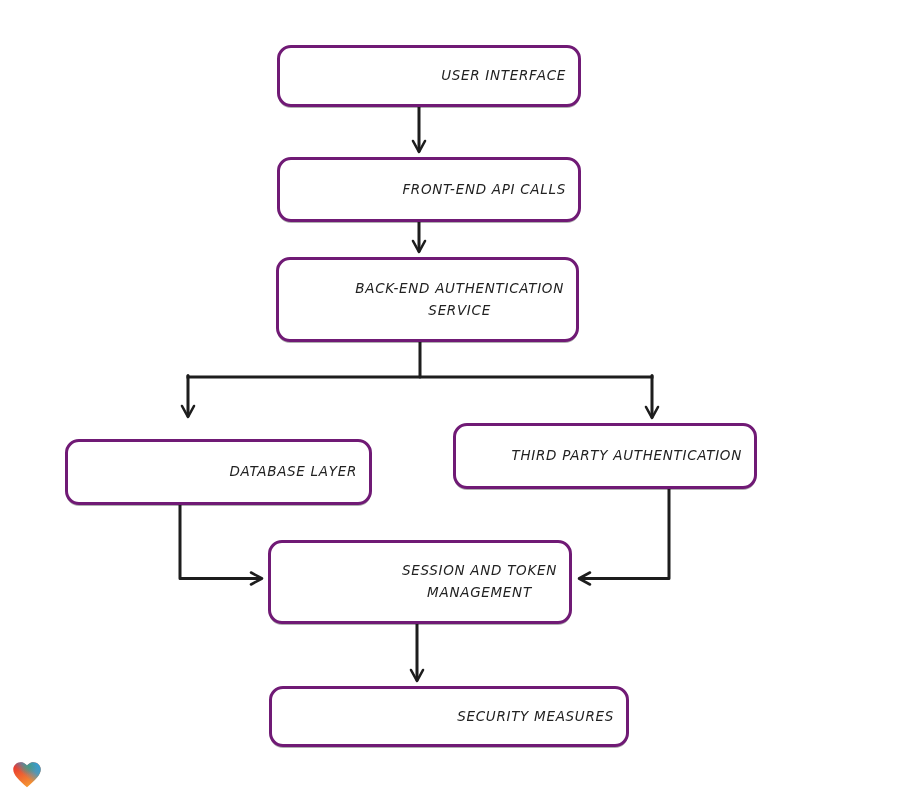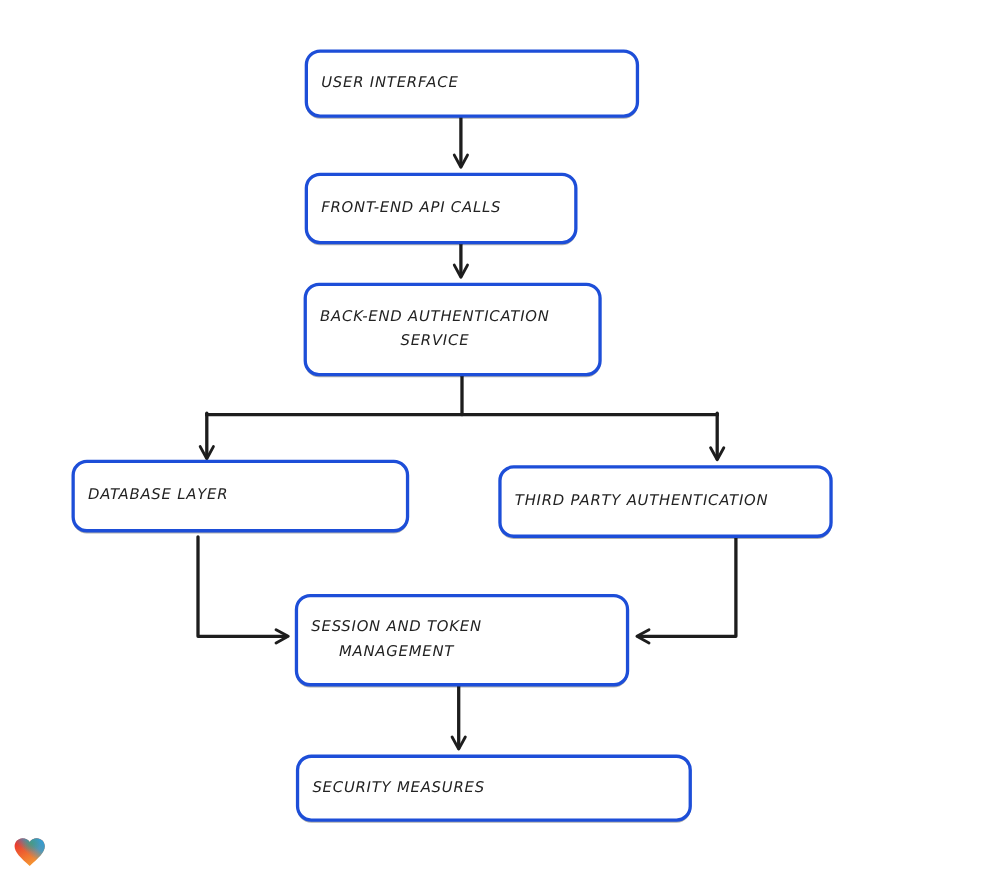--- a/index.html
+++ b/index.html
@@ -12,43 +12,43 @@
     font-family: "DejaVu Sans", sans-serif;
   }
   .edge-layer {
     position: absolute;
     left: 0; top: 0;
     width: 911px; height: 810px;
   }
   .node {
     position: absolute;
     box-sizing: border-box;
-    border: 3px solid #1d4ed8;
+    border: 3px solid #701a75;
     border-radius: 14px;
     background: #ffffff;
     display: flex;
     align-items: center;
-    justify-content: flex-start;
+    justify-content: flex-end;
     padding: 4px 12px;
     box-shadow: 0 2px 0 -1px rgba(29,29,29,0.35);
   }
   .node-label {
     font-style: italic;
     font-size: 13.5px;
     letter-spacing: 0.7px;
     color: #222222;
     text-align: center;
     white-space: pre-line;
     line-height: 1.6;
   }
   
   #n-user       { left: 277px; top: 45px;  width: 304px; height: 62px; }
-  #n-frontend   { left: 277px; top: 157px; width: 248px; height: 65px; }
-  #n-backend    { left: 276px; top: 257px; width: 271px; height: 85px; }
-  #n-database   { left: 65px;  top: 418px; width: 307px; height: 66px; }
+  #n-frontend   { left: 277px; top: 157px; width: 304px; height: 65px; }
+  #n-backend    { left: 276px; top: 257px; width: 303px; height: 85px; }
+  #n-database   { left: 65px;  top: 439px; width: 307px; height: 66px; }
   #n-thirdparty { left: 453px; top: 423px; width: 304px; height: 66px; }
   #n-session    { left: 268px; top: 540px; width: 304px; height: 84px; }
   #n-security   { left: 269px; top: 686px; width: 360px; height: 61px; }
   .logo {
     position: absolute;
     left: 10px; top: 758px;
     width: 34px; height: 33px;
   }
 </style>
 </head>

